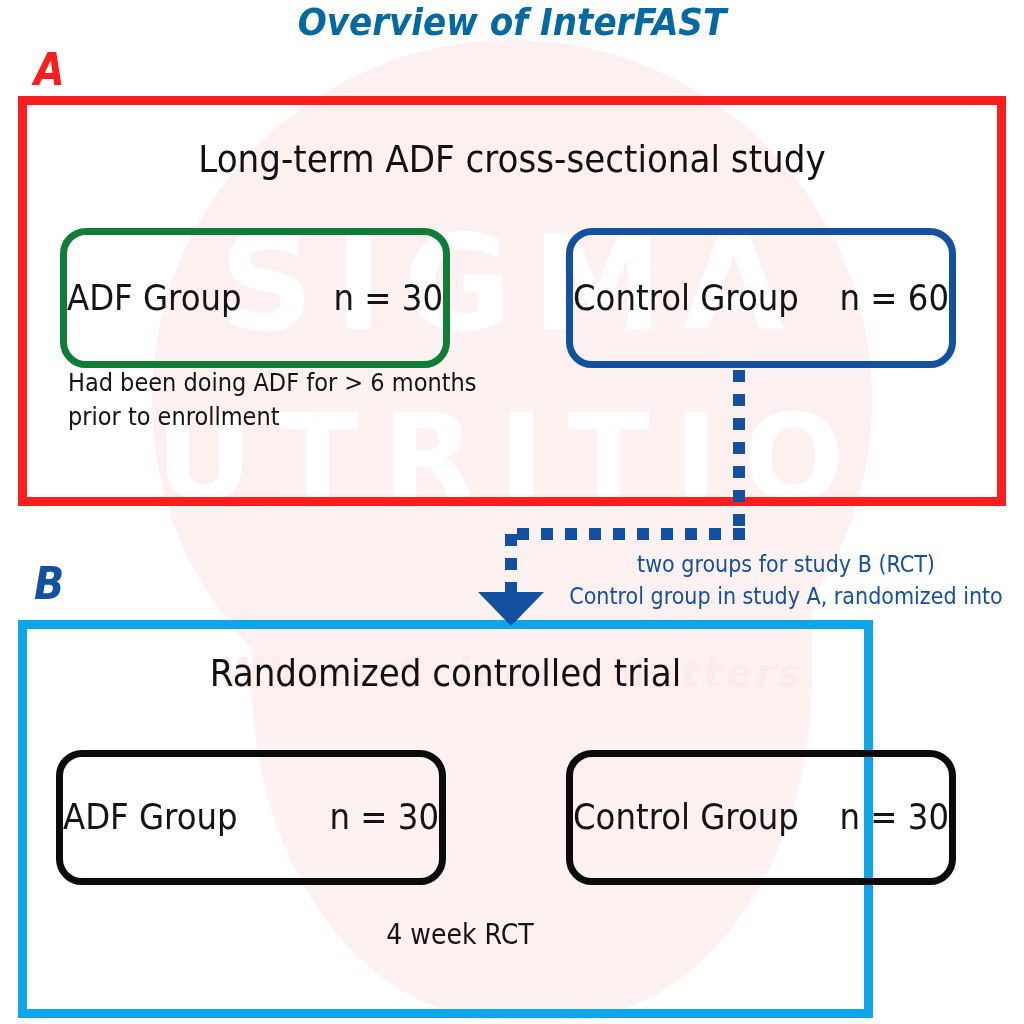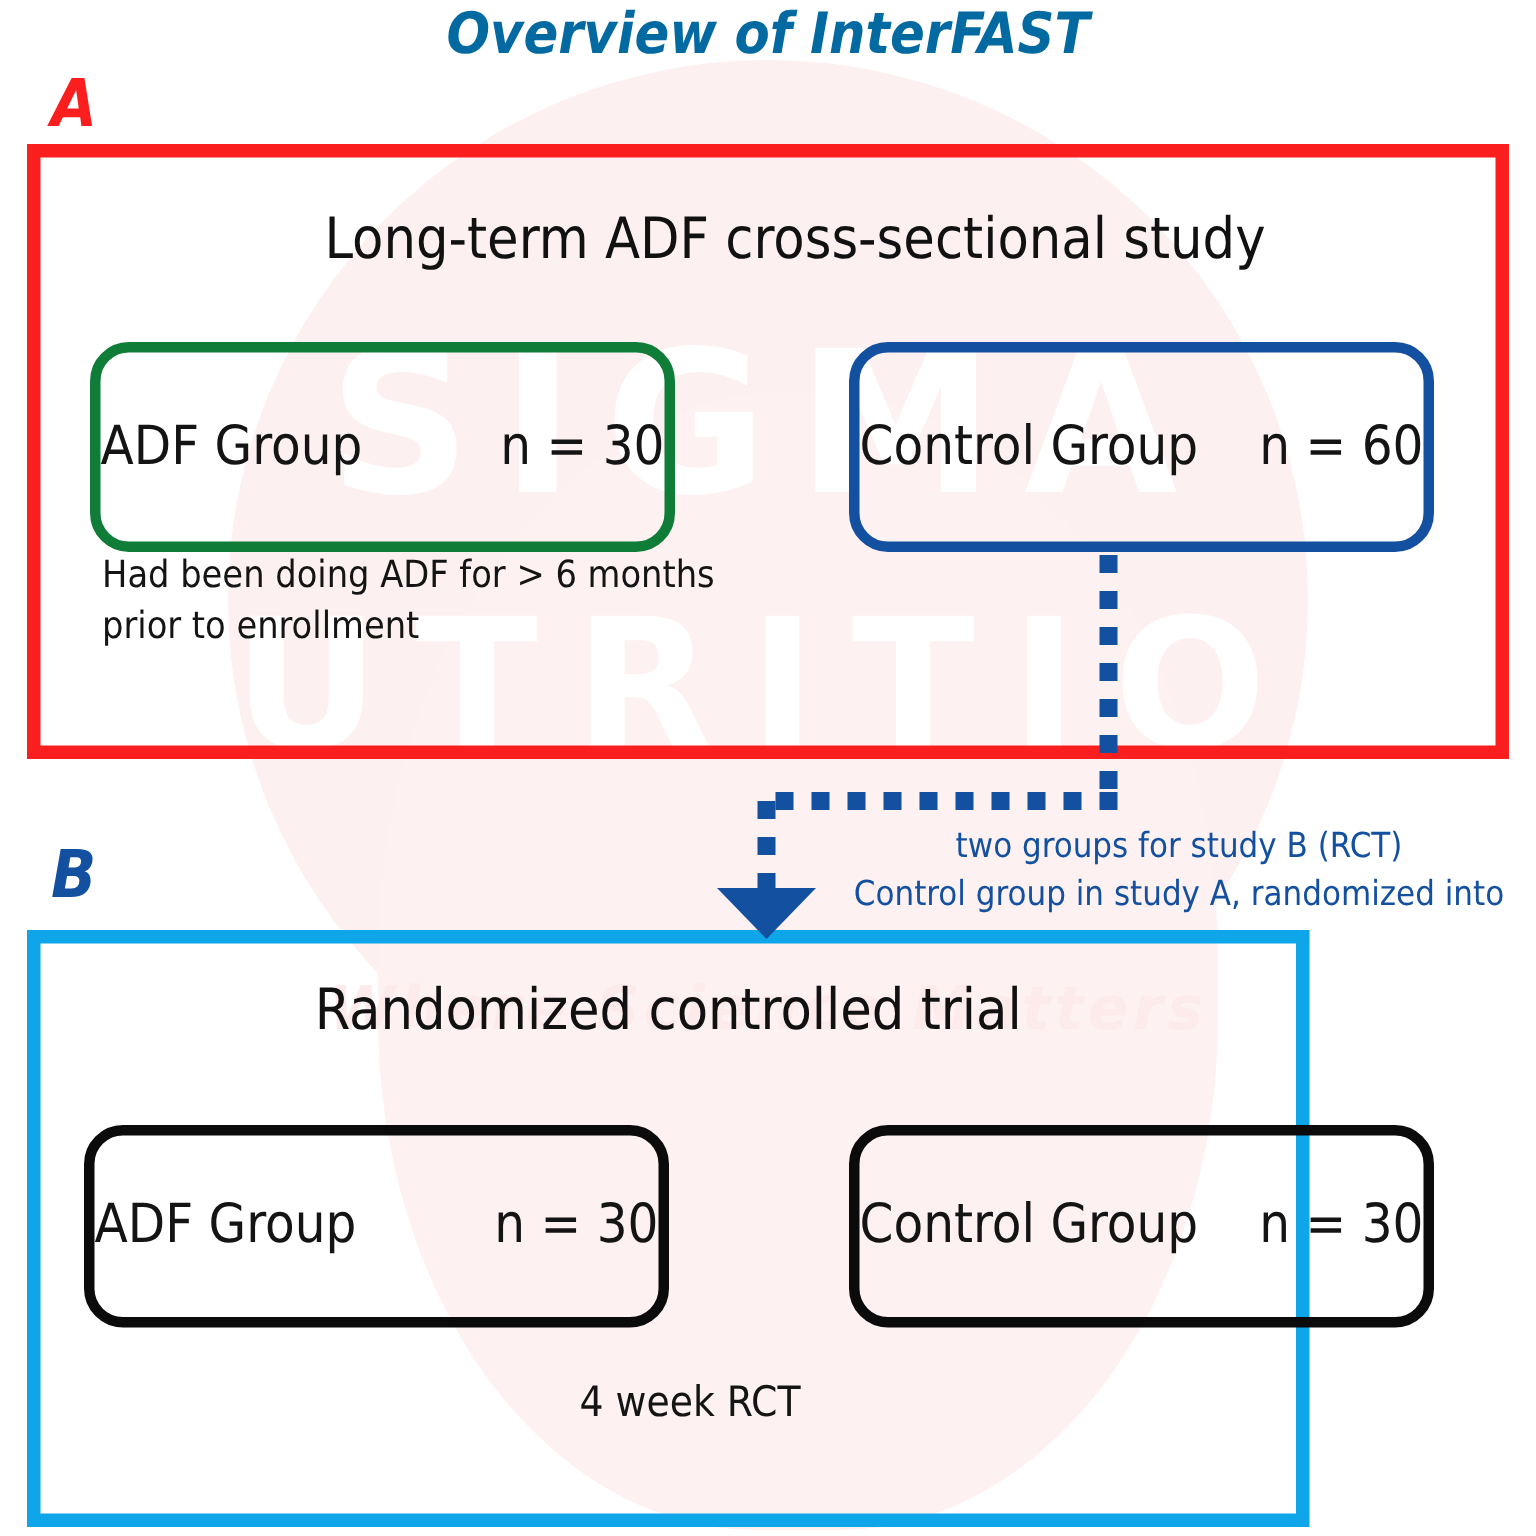--- a/index.html
+++ b/index.html
@@ -115,21 +115,21 @@
 
   .panel-heading {
     position: absolute;
     width: 100%;
     text-align: center;
     font-family: "DejaVu Sans Condensed", "Liberation Sans Narrow", "DejaVu Sans", sans-serif;
     font-size: 38px;
     color: #111111;
     font-weight: normal;
   }
-  #panel-a-heading { top: 32px; padding-left: 18px; }
+  #panel-a-heading { top: 32px; }
   #panel-b-heading { top: 22px; }
 
   
   .group-box {
     position: absolute;
     box-sizing: border-box;
     border-radius: 26px;
     background: transparent;
     display: flex;
     flex-direction: row;

